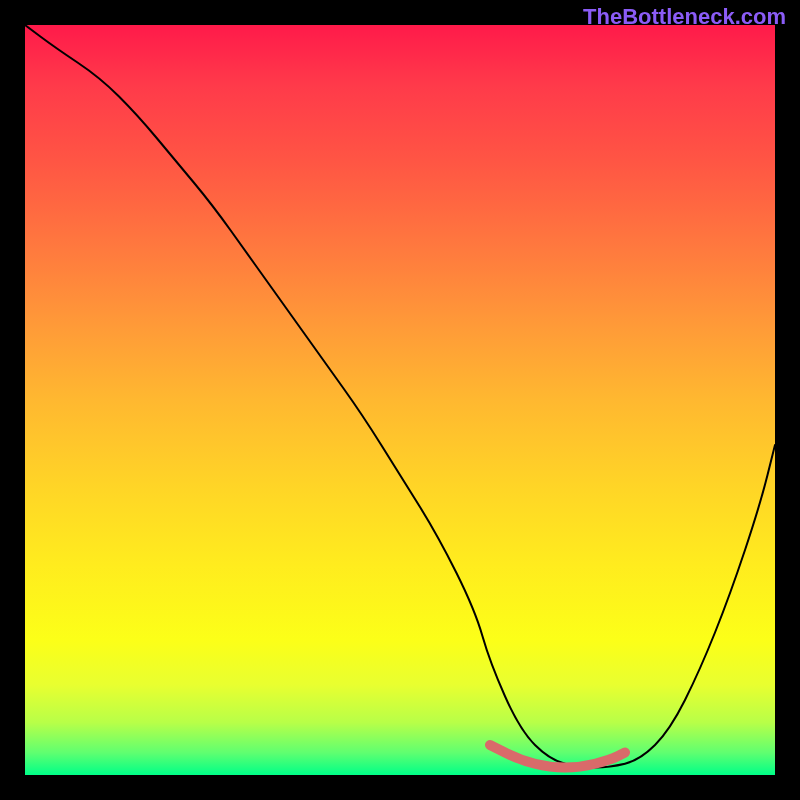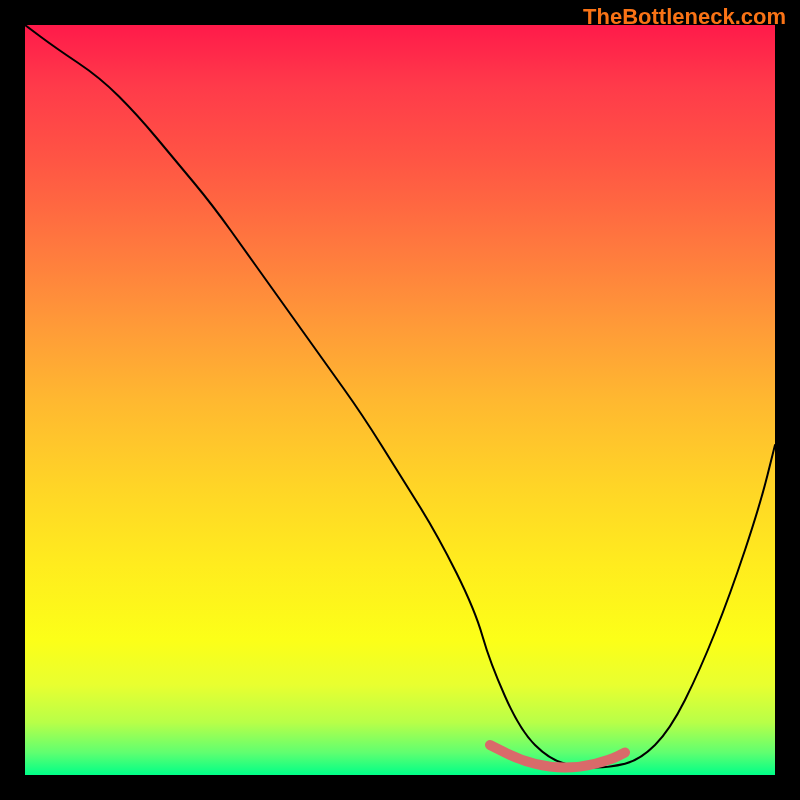--- a/index.html
+++ b/index.html
@@ -8,21 +8,21 @@
     width: 800px;
     height: 800px;
     background: #000;
     font-family: Arial, sans-serif;
     position: relative;
   }
   .watermark {
     position: absolute;
     top: 4px;
     right: 14px;
-    color: #f97316;
+    color: #8b5cf6;
     font-size: 22px;
     font-weight: bold;
     z-index: 10;
   }
   .plot-area {
     position: absolute;
     left: 25px;
     top: 25px;
     width: 750px;
     height: 750px;

